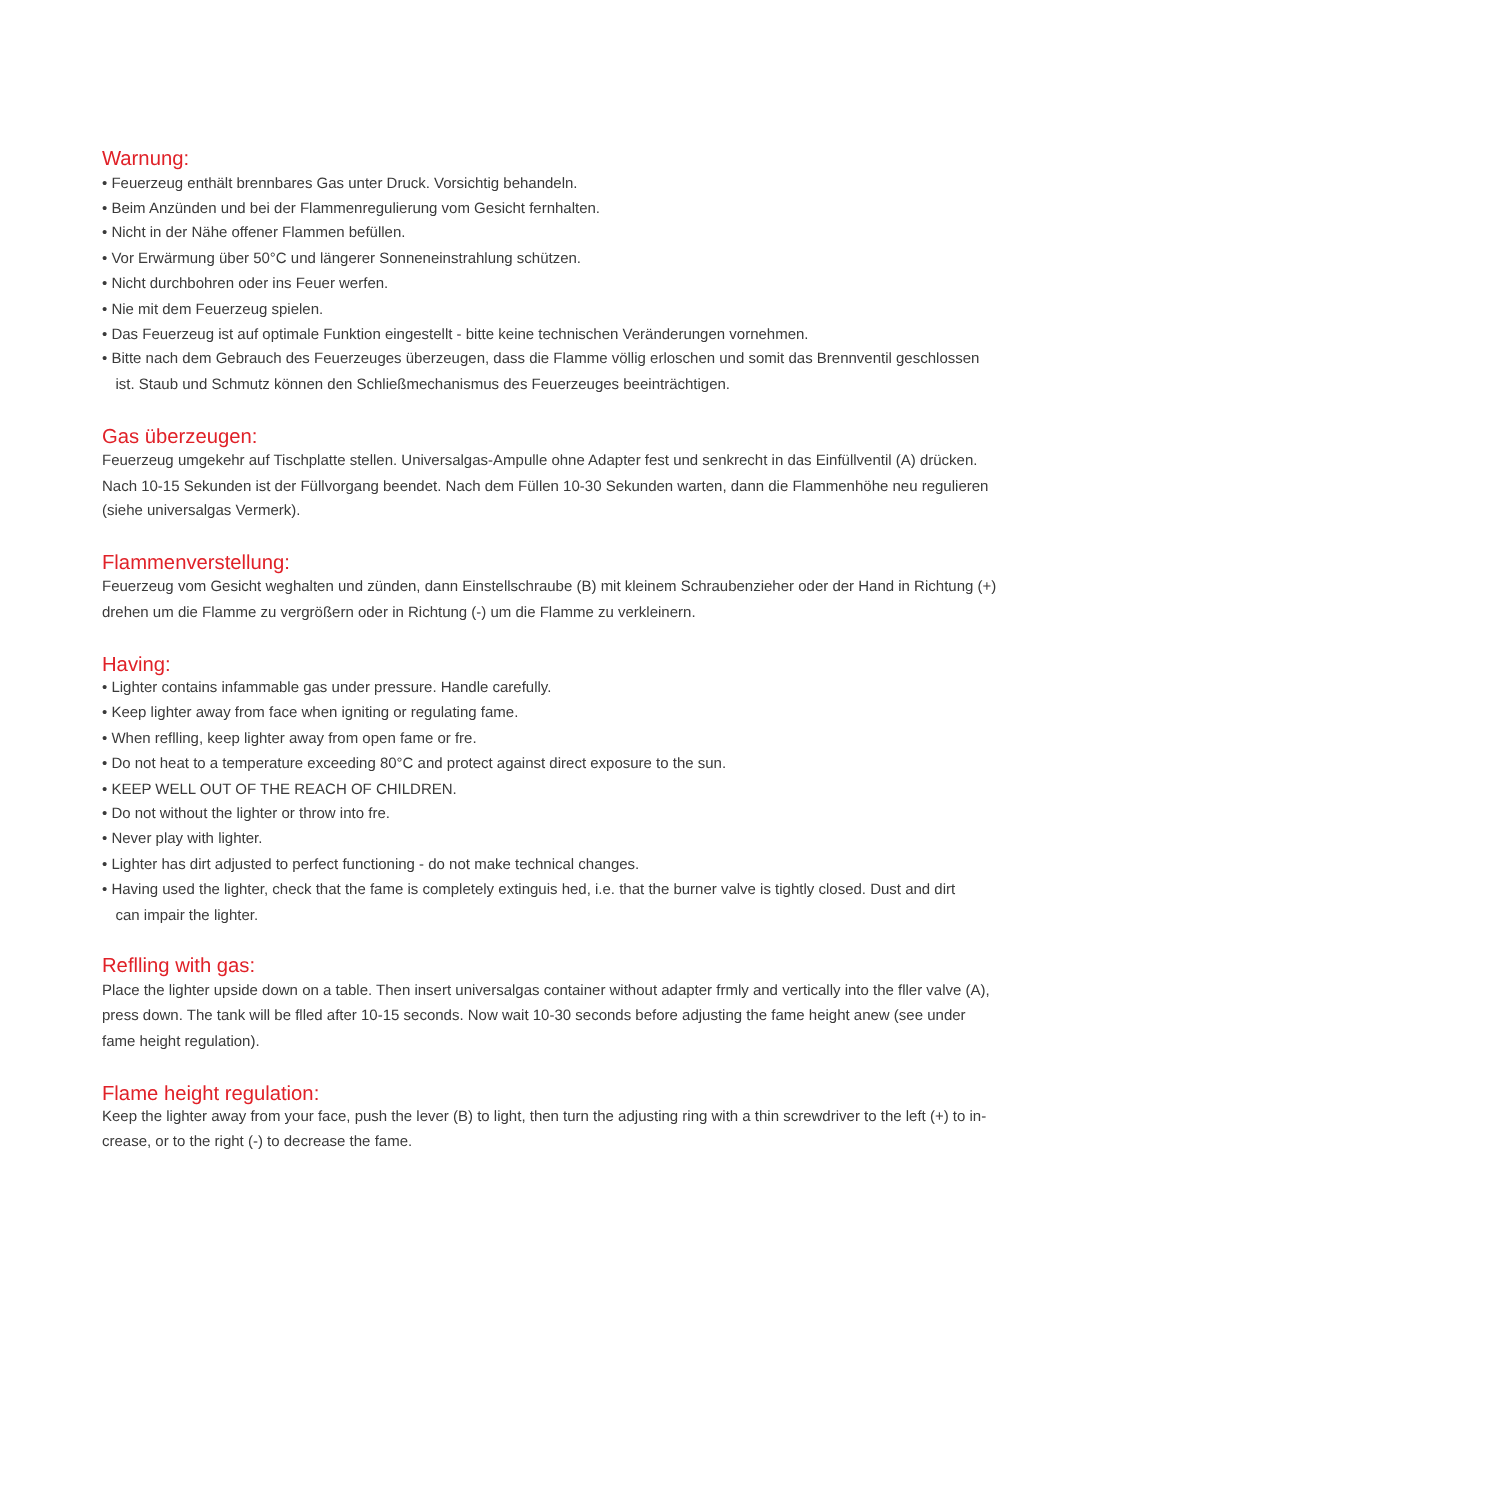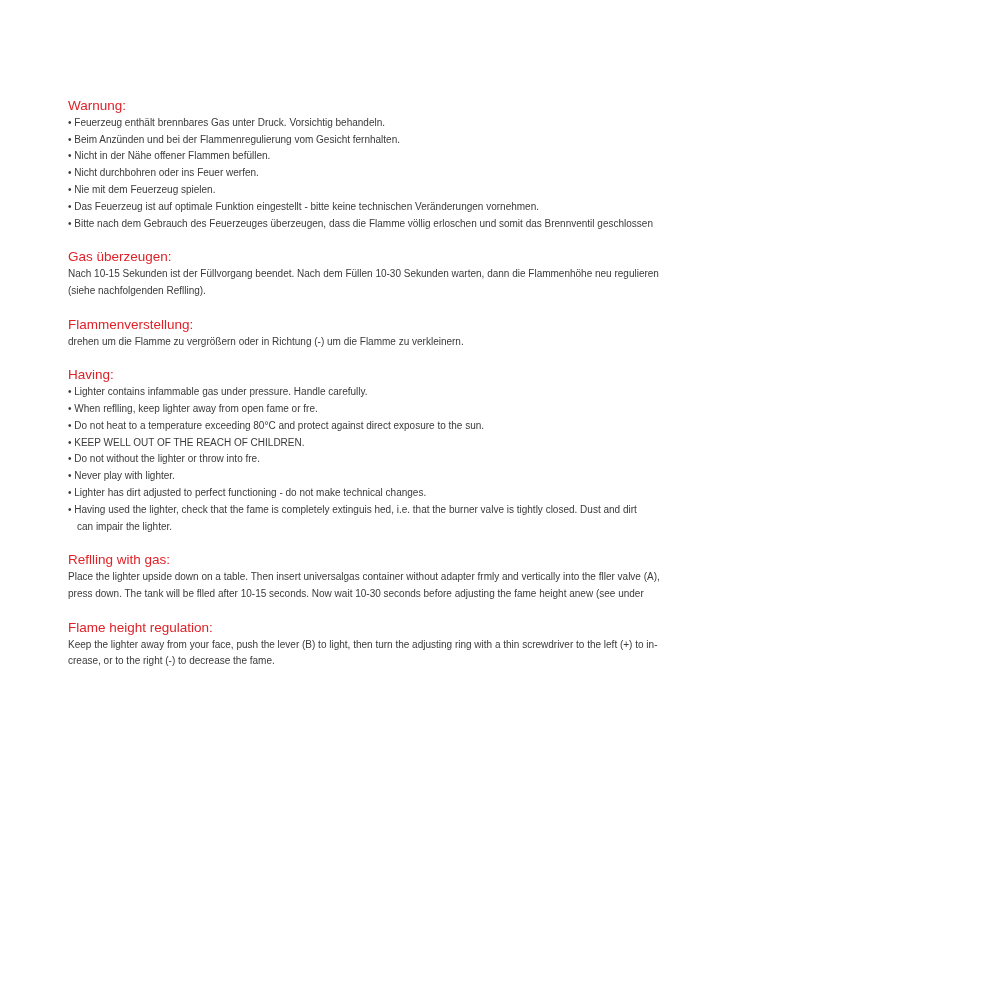--- a/index.html
+++ b/index.html
@@ -47,50 +47,56 @@
 </head>
 <body>
 
 <div class="page">
   <div class="instructions">
       <div class="section">
         <div class="heading">Warnung:</div>
         <div class="line">• Feuerzeug enthält brennbares Gas unter Druck. Vorsichtig behandeln.</div>
         <div class="line">• Beim Anzünden und bei der Flammenregulierung vom Gesicht fernhalten.</div>
         <div class="line">• Nicht in der Nähe offener Flammen befüllen.</div>
+        <div class="line">• Vor Erwärmung über 50°C und längerer Sonneneinstrahlung schützen.</div>
         <div class="line">• Nicht durchbohren oder ins Feuer werfen.</div>
         <div class="line">• Nie mit dem Feuerzeug spielen.</div>
         <div class="line">• Das Feuerzeug ist auf optimale Funktion eingestellt - bitte keine technischen Veränderungen vornehmen.</div>
         <div class="line">• Bitte nach dem Gebrauch des Feuerzeuges überzeugen, dass die Flamme völlig erloschen und somit das Brennventil geschlossen</div>
+        <div class="line indent">ist. Staub und Schmutz können den Schließmechanismus des Feuerzeuges beeinträchtigen.</div>
       </div>
       <div class="section">
         <div class="heading">Gas überzeugen:</div>
+        <div class="line">Feuerzeug umgekehr auf Tischplatte stellen. Universalgas-Ampulle ohne Adapter fest und senkrecht in das Einfüllventil (A) drücken.</div>
         <div class="line">Nach 10-15 Sekunden ist der Füllvorgang beendet. Nach dem Füllen 10-30 Sekunden warten, dann die Flammenhöhe neu regulieren</div>
-        <div class="line">(siehe nachfolgenden Reflling).</div>
+        <div class="line">(siehe universalgas Vermerk).</div>
       </div>
       <div class="section">
         <div class="heading">Flammenverstellung:</div>
+        <div class="line">Feuerzeug vom Gesicht weghalten und zünden, dann Einstellschraube (B) mit kleinem Schraubenzieher oder der Hand in Richtung (+)</div>
         <div class="line">drehen um die Flamme zu vergrößern oder in Richtung (-) um die Flamme zu verkleinern.</div>
       </div>
       <div class="section">
         <div class="heading">Having:</div>
         <div class="line">• Lighter contains infammable gas under pressure. Handle carefully.</div>
+        <div class="line">• Keep lighter away from face when igniting or regulating fame.</div>
         <div class="line">• When reflling, keep lighter away from open fame or fre.</div>
         <div class="line">• Do not heat to a temperature exceeding 80°C and protect against direct exposure to the sun.</div>
         <div class="line">• KEEP WELL OUT OF THE REACH OF CHILDREN.</div>
         <div class="line">• Do not without the lighter or throw into fre.</div>
         <div class="line">• Never play with lighter.</div>
         <div class="line">• Lighter has dirt adjusted to perfect functioning - do not make technical changes.</div>
         <div class="line">• Having used the lighter, check that the fame is completely extinguis hed, i.e. that the burner valve is tightly closed. Dust and dirt</div>
         <div class="line indent">can impair the lighter.</div>
       </div>
       <div class="section">
         <div class="heading">Reflling with gas:</div>
         <div class="line">Place the lighter upside down on a table. Then insert universalgas container without adapter frmly and vertically into the fller valve (A),</div>
         <div class="line">press down. The tank will be flled after 10-15 seconds. Now wait 10-30 seconds before adjusting the fame height anew (see under</div>
+        <div class="line">fame height regulation).</div>
       </div>
       <div class="section">
         <div class="heading">Flame height regulation:</div>
         <div class="line">Keep the lighter away from your face, push the lever (B) to light, then turn the adjusting ring with a thin screwdriver to the left (+) to in-</div>
         <div class="line">crease, or to the right (-) to decrease the fame.</div>
       </div>
     </div>
 </div>
 
 </body></html>

